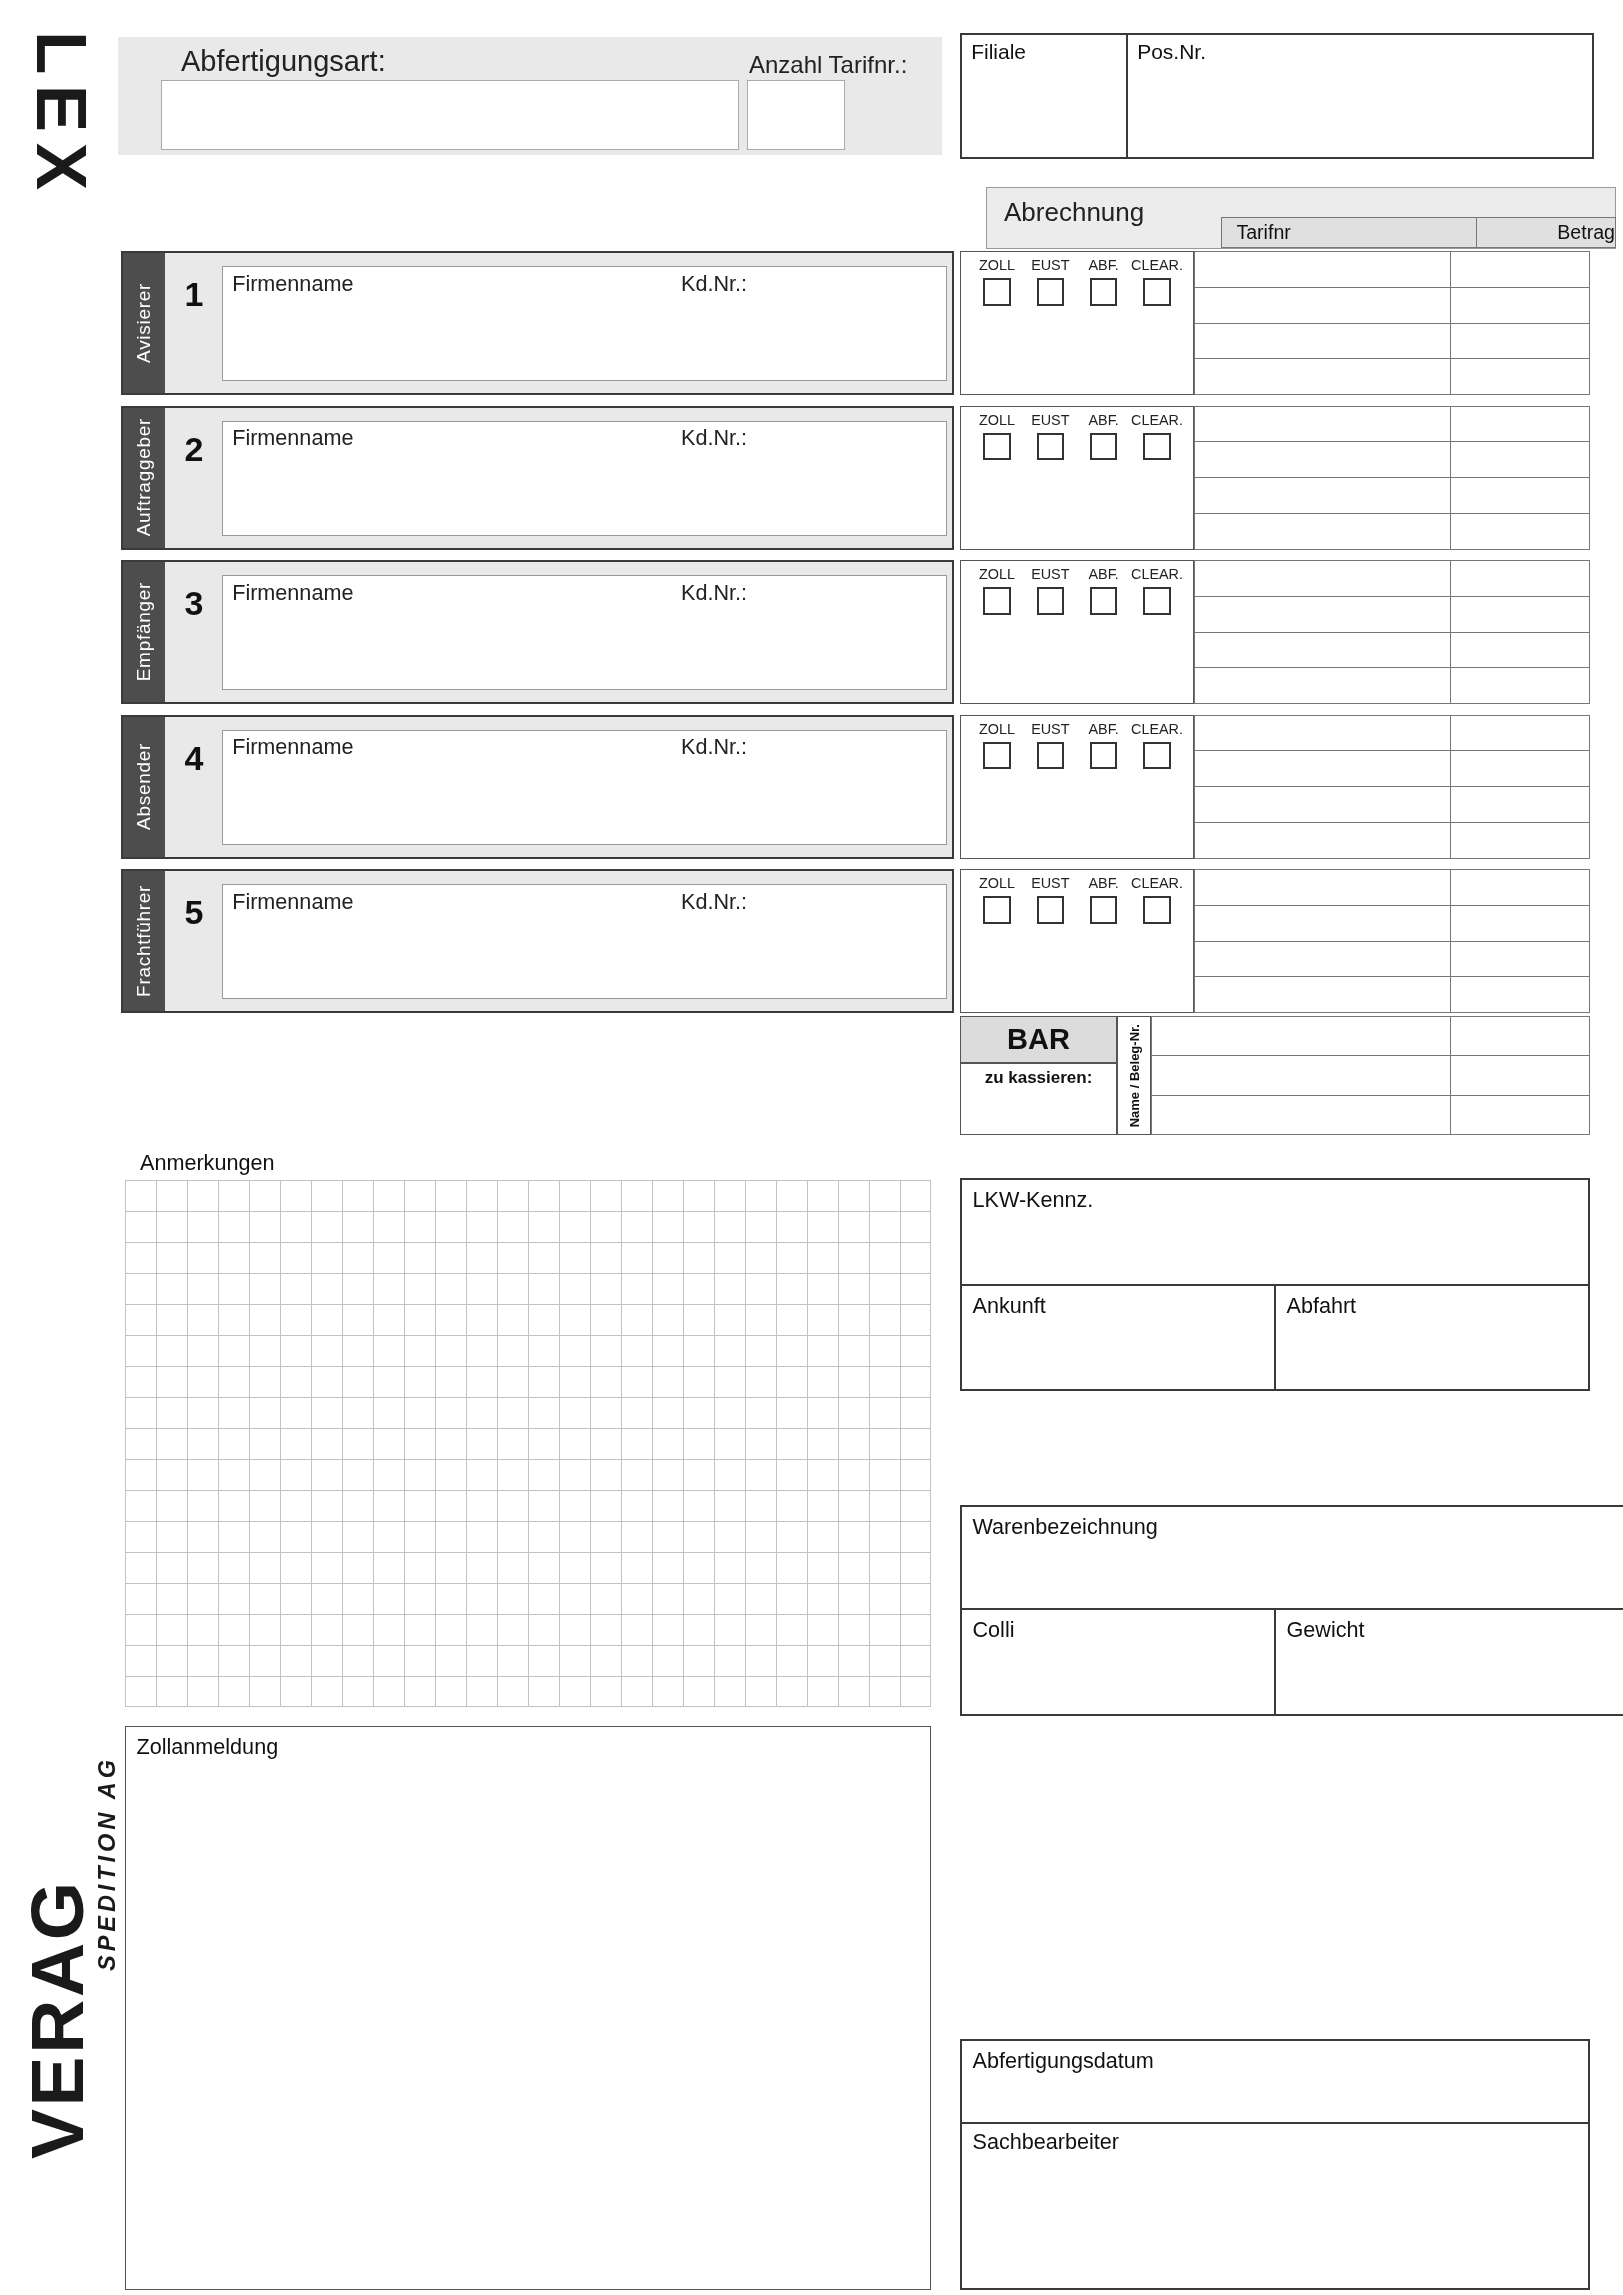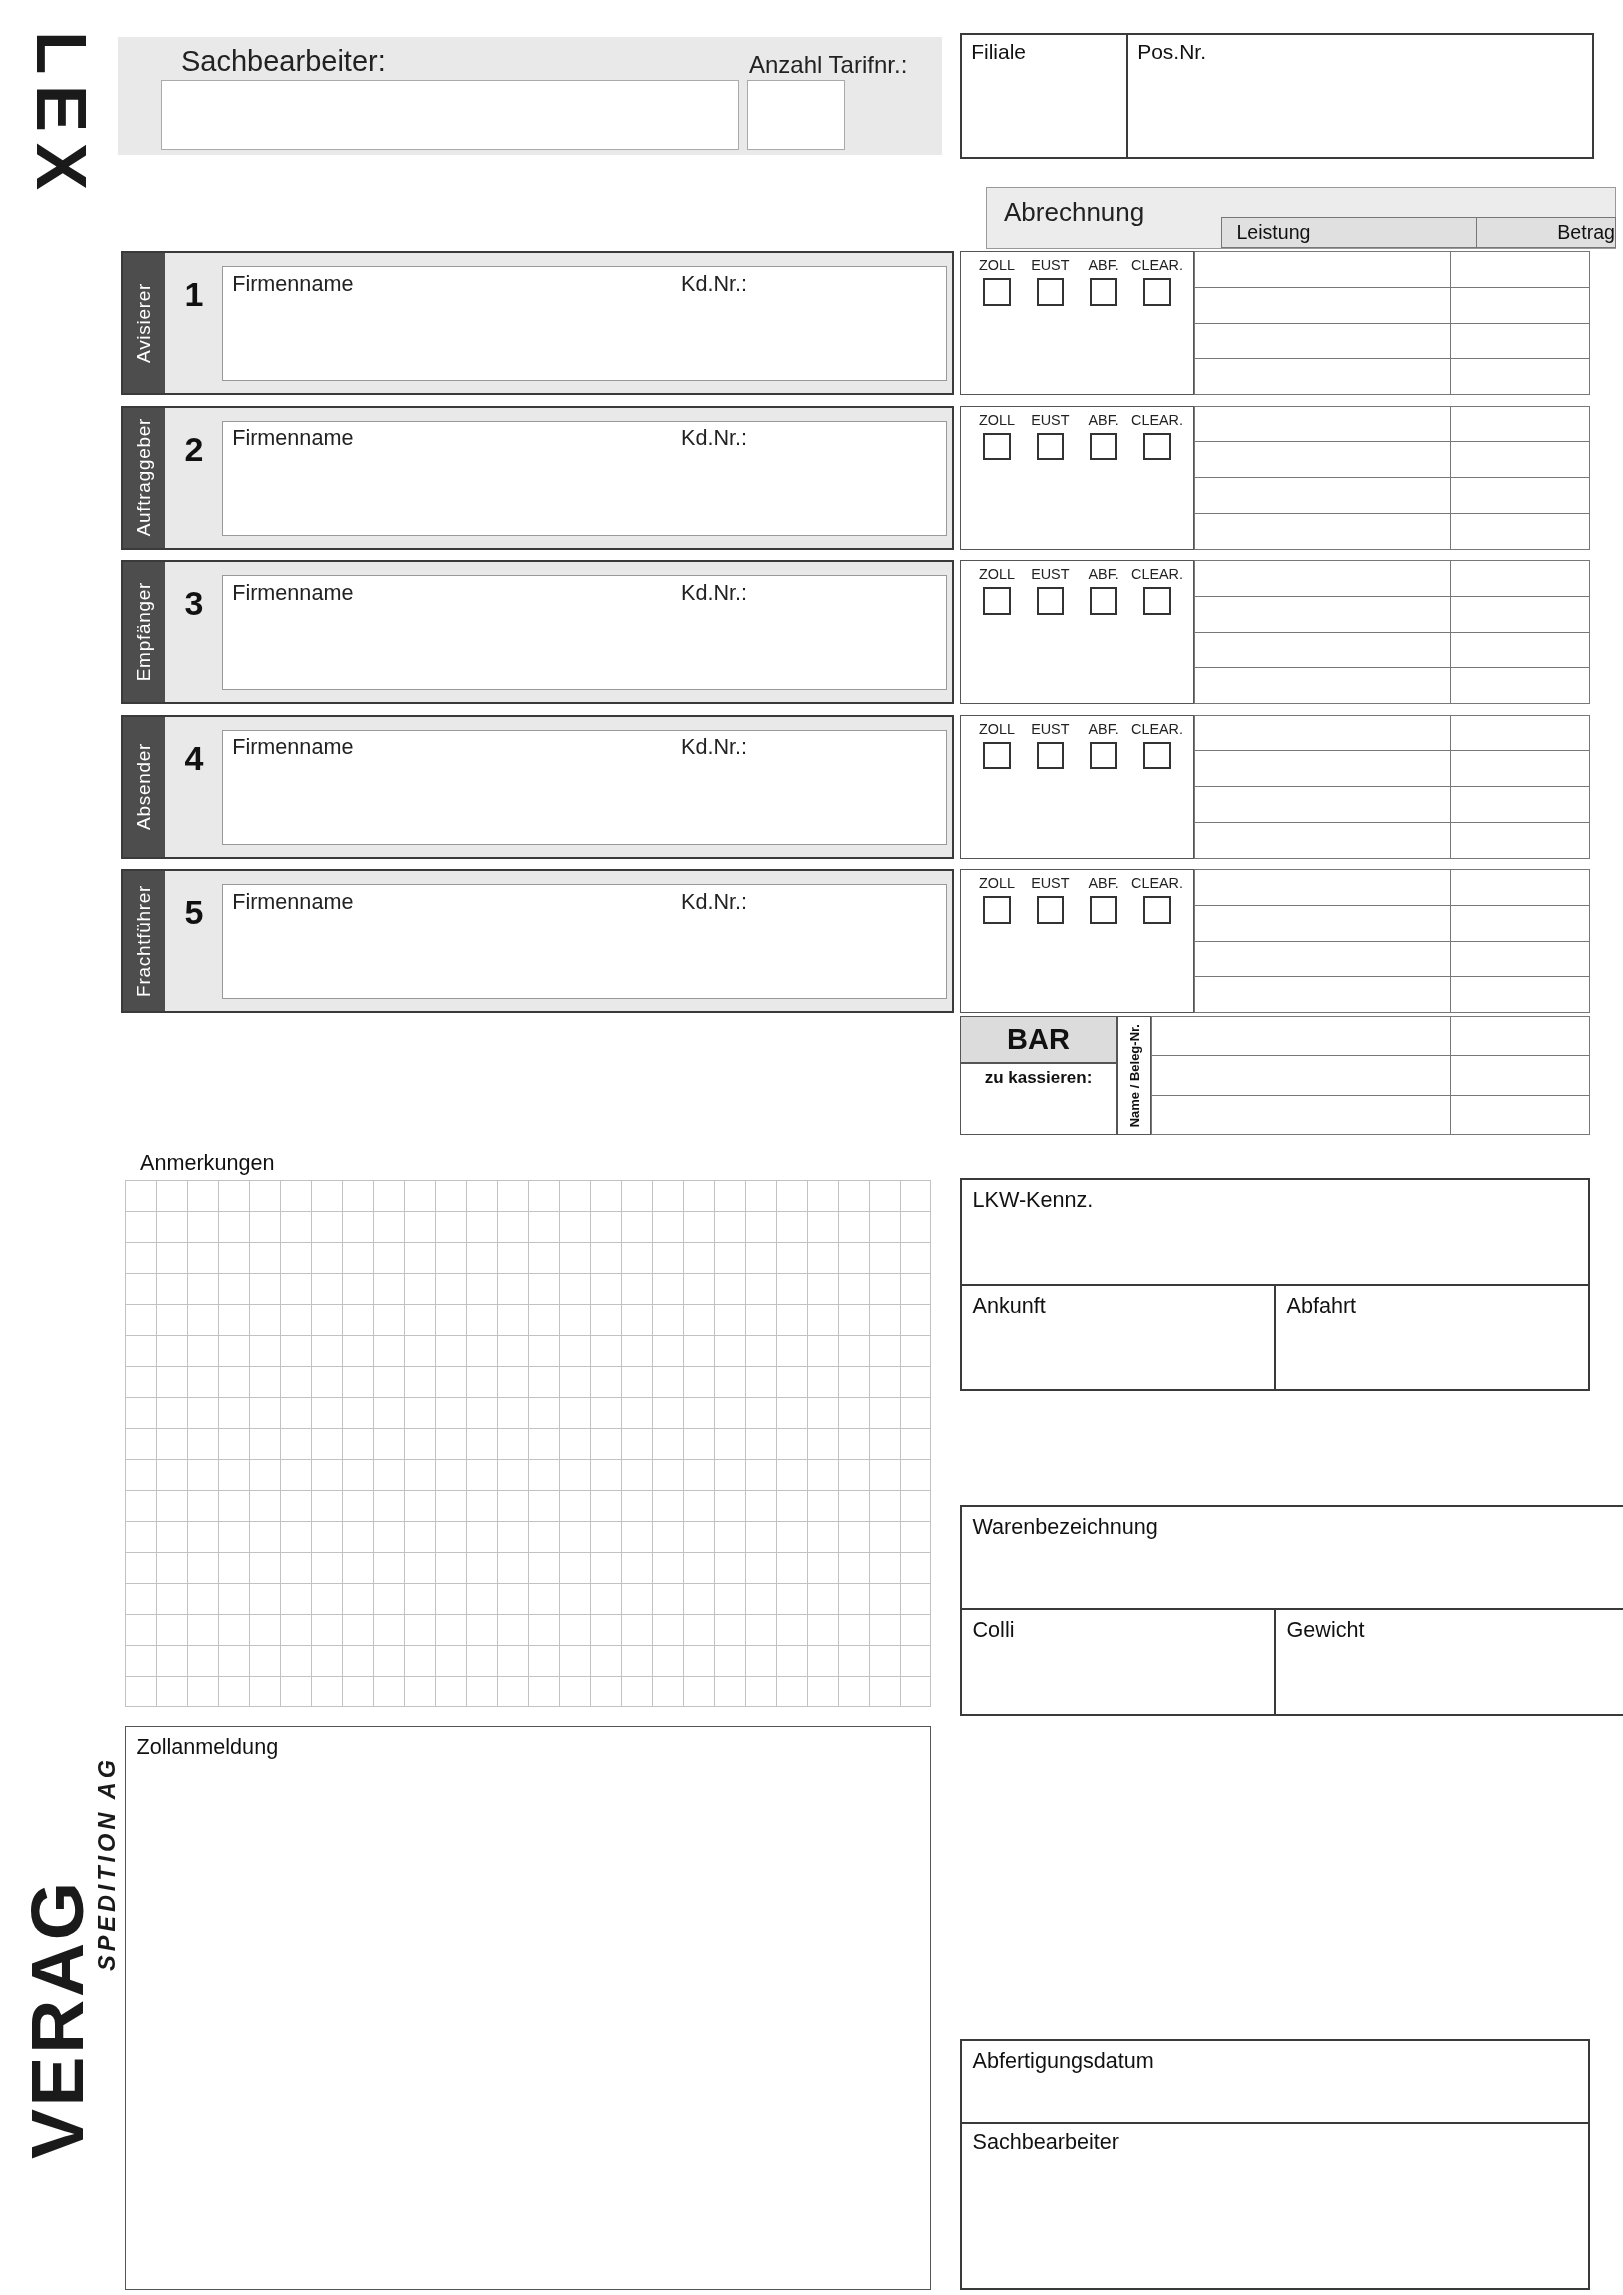--- a/index.html
+++ b/index.html
@@ -113,38 +113,38 @@
 </head>
 <body>
 
 <div class="page">
 
   <div class="lex">LEX</div>
   <div class="verag">VERAG</div>
   <div class="spedition">SPEDITION AG</div>
 
   <div class="hdr-gray abs">
-    <div class="hdr-label abs">Sachbearbeiter:</div>
+    <div class="hdr-label abs">Abfertigungsart:</div>
     <div class="hdr-input abs"></div>
     <div class="hdr-label2 abs">Anzahl Tarifnr.:</div>
     <div class="hdr-input2 abs"></div>
   </div>
 
   <div class="filiale-box abs">
     <div class="filiale-cell">
       <span class="cell-label">Filiale</span>
     </div>
     <div class="posnr-cell">
       <span class="cell-label">Pos.Nr.</span>
     </div>
   </div>
 
   <div class="abrech-hdr abs">
     <div class="abrech-title">Abrechnung</div>
-    <div class="leistung-cell">Leistung</div>
+    <div class="leistung-cell">Tarifnr</div>
     <div class="betrag-cell">Betrag</div>
   </div>
 
   <div class="sections abs">
       <div class="section">
     <div class="party-box">
       <div class="role-strip">
         <span>Avisierer</span>
       </div>
       <div class="party-number">1</div>

